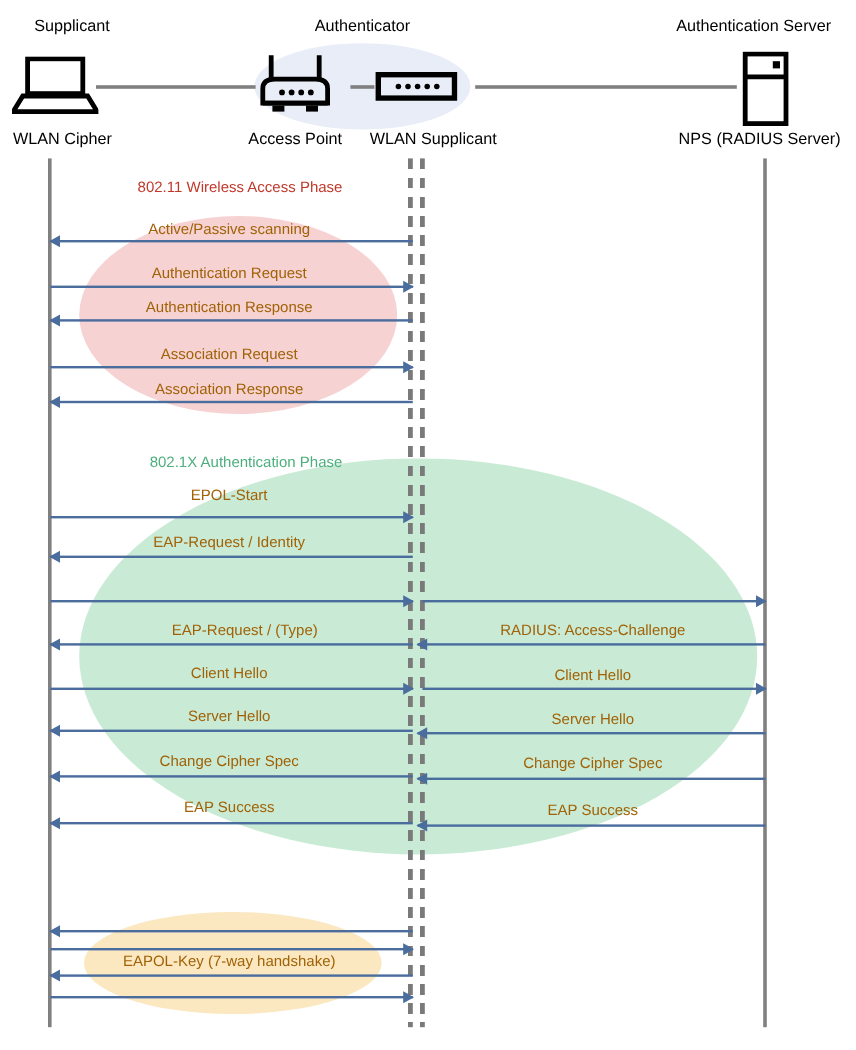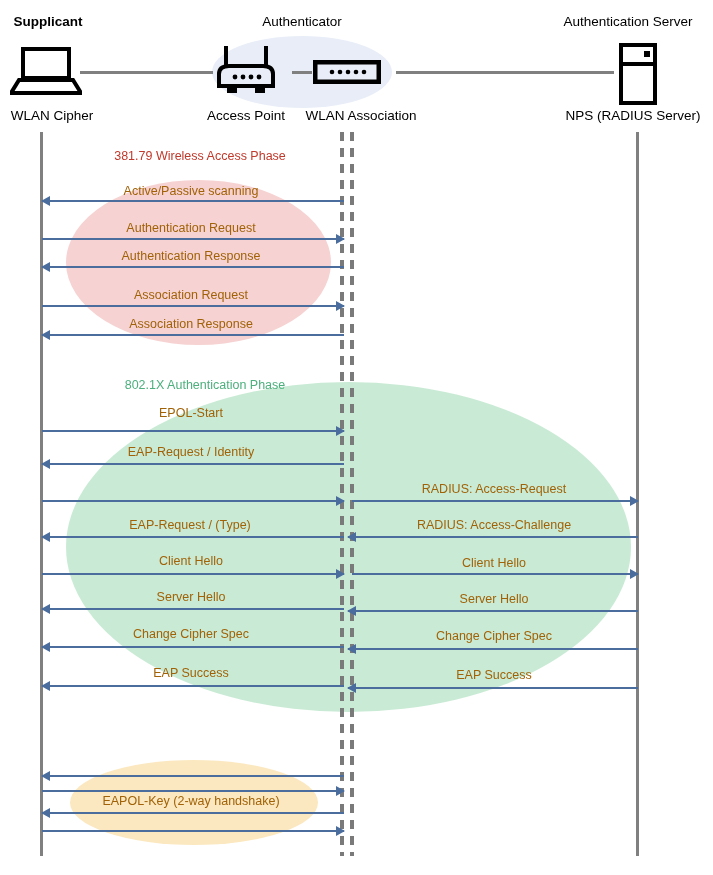--- a/index.html
+++ b/index.html
@@ -114,21 +114,21 @@
     z-index: 6;
   }
 </style>
 </head>
 <body>
 
 <div id="canvas">
 
   <div class="auth-blob" style="left:212px; top:36px; width:180px; height:72px;"></div>
 
-  <div class="role-title" style="left:0px; top:14px; width:96px;font-weight:bold;">Supplicant</div>
+  <div class="role-title" style="left:12px; top:14px; width:96px;">Supplicant</div>
   <div class="role-title" style="left:212px; top:14px; width:180px;">Authenticator</div>
   <div class="role-title" style="left:543px; top:14px; width:170px;">Authentication Server</div>
 
   <div class="link-line" style="left:80px; top:71px; width:133px;"></div>
   <div class="link-line" style="left:292px; top:71px; width:20px;"></div>
   <div class="link-line" style="left:396px; top:71px; width:218px;"></div>
 
   <div class="icon-wrap" style="left:10px; top:47px;">
     <svg width="72" height="50" viewBox="0 0 72 50">
       <rect x="13" y="2" width="46" height="29" fill="none" stroke="#000" stroke-width="4"></rect>
@@ -165,30 +165,30 @@
   <div class="icon-wrap" style="left:618px; top:43px;">
     <svg width="40" height="62" viewBox="0 0 40 62">
       <rect x="3" y="2" width="34" height="58" fill="none" stroke="#000" stroke-width="4"></rect>
       <line x1="3" y1="21" x2="37" y2="21" stroke="#000" stroke-width="4"></line>
       <rect x="26" y="8" width="6" height="6" fill="#000"></rect>
     </svg>
   </div>
 
   <div class="node-label" style="left:0px; top:108px; width:104px;">WLAN Cipher</div>
   <div class="node-label" style="left:192px; top:108px; width:108px;">Access Point</div>
-  <div class="node-label" style="left:300px; top:108px; width:122px;">WLAN Association</div>
+  <div class="node-label" style="left:300px; top:108px; width:122px;">WLAN Supplicant</div>
   <div class="node-label" style="left:553px; top:108px; width:160px;">NPS (RADIUS Server)</div>
 
   <div class="lifeline" style="left:40px; top:132px; height:724px;"></div>
   <div class="lifeline-dashed" style="left:340px; top:132px; height:724px;"></div>
   <div class="lifeline-dashed" style="left:350px; top:132px; height:724px;"></div>
   <div class="lifeline" style="left:636px; top:132px; height:724px;"></div>
 
   <div class="phase-ellipse" style="left:66px; top:180px; width:265px; height:165px; background:#f6d2d2;"></div>
-  <div class="phase-caption" style="left:70px; top:147px; width:260px; color:#c0392b;">381.79 Wireless Access Phase</div>
+  <div class="phase-caption" style="left:70px; top:147px; width:260px; color:#c0392b;">802.11 Wireless Access Phase</div>
 
   <div class="msg-label" style="left:43px; top:184px; width:296px;">Active/Passive scanning</div>
   <div class="arrow to-left" style="left:42px; top:200px; width:302px;"></div>
 
   <div class="msg-label" style="left:43px; top:221px; width:296px;">Authentication Request</div>
   <div class="arrow to-right" style="left:42px; top:238px; width:302px;"></div>
 
   <div class="msg-label" style="left:43px; top:249px; width:296px;">Authentication Response</div>
   <div class="arrow to-left" style="left:42px; top:266px; width:302px;"></div>
 
@@ -201,24 +201,23 @@
   <div class="phase-ellipse" style="left:66px; top:382px; width:565px; height:330px; background:#c9ebd5;"></div>
   <div class="phase-caption" style="left:80px; top:376px; width:250px; color:#4caf7d;">802.1X Authentication Phase</div>
 
   <div class="msg-label" style="left:43px; top:406px; width:296px;">EPOL-Start</div>
   <div class="arrow to-right" style="left:42px; top:430px; width:302px;"></div>
 
   <div class="msg-label" style="left:43px; top:445px; width:296px;">EAP-Request / Identity</div>
   <div class="arrow to-left" style="left:42px; top:463px; width:302px;"></div>
 
   <div class="arrow to-right" style="left:42px; top:500px; width:302px;"></div>
-  <div class="msg-label" style="left:352px; top:482px; width:284px;">RADIUS: Access-Request</div>
   <div class="arrow to-right" style="left:352px; top:500px; width:286px;"></div>
 
-  <div class="msg-label" style="left:42px; top:518px; width:296px;">EAP-Request / (Type)</div>
+  <div class="msg-label" style="left:56px; top:518px; width:296px;">EAP-Request / (Type)</div>
   <div class="arrow to-left" style="left:42px; top:536px; width:302px;"></div>
   <div class="msg-label" style="left:352px; top:518px; width:284px;">RADIUS: Access-Challenge</div>
   <div class="arrow to-left" style="left:348px; top:536px; width:290px;"></div>
 
   <div class="msg-label" style="left:43px; top:554px; width:296px;">Client Hello</div>
   <div class="arrow to-right" style="left:42px; top:573px; width:302px;"></div>
   <div class="msg-label" style="left:352px; top:556px; width:284px;">Client Hello</div>
   <div class="arrow to-right" style="left:352px; top:573px; width:286px;"></div>
 
   <div class="msg-label" style="left:43px; top:590px; width:296px;">Server Hello</div>
@@ -234,17 +233,17 @@
   <div class="msg-label" style="left:43px; top:666px; width:296px;">EAP Success</div>
   <div class="arrow to-left" style="left:42px; top:685px; width:302px;"></div>
   <div class="msg-label" style="left:352px; top:668px; width:284px;">EAP Success</div>
   <div class="arrow to-left" style="left:348px; top:687px; width:290px;"></div>
 
   <div class="phase-ellipse" style="left:70px; top:760px; width:248px; height:85px; background:#fbe8c0;"></div>
 
   <div class="arrow to-left" style="left:42px; top:775px; width:302px;"></div>
   <div class="arrow to-right" style="left:42px; top:790px; width:302px;"></div>
 
-  <div class="msg-label" style="left:43px; top:794px; width:296px;">EAPOL-Key (2-way handshake)</div>
+  <div class="msg-label" style="left:43px; top:794px; width:296px;">EAPOL-Key (7-way handshake)</div>
   <div class="arrow to-left" style="left:42px; top:812px; width:302px;"></div>
   <div class="arrow to-right" style="left:42px; top:830px; width:302px;"></div>
 
 </div>
 
 </body></html>

